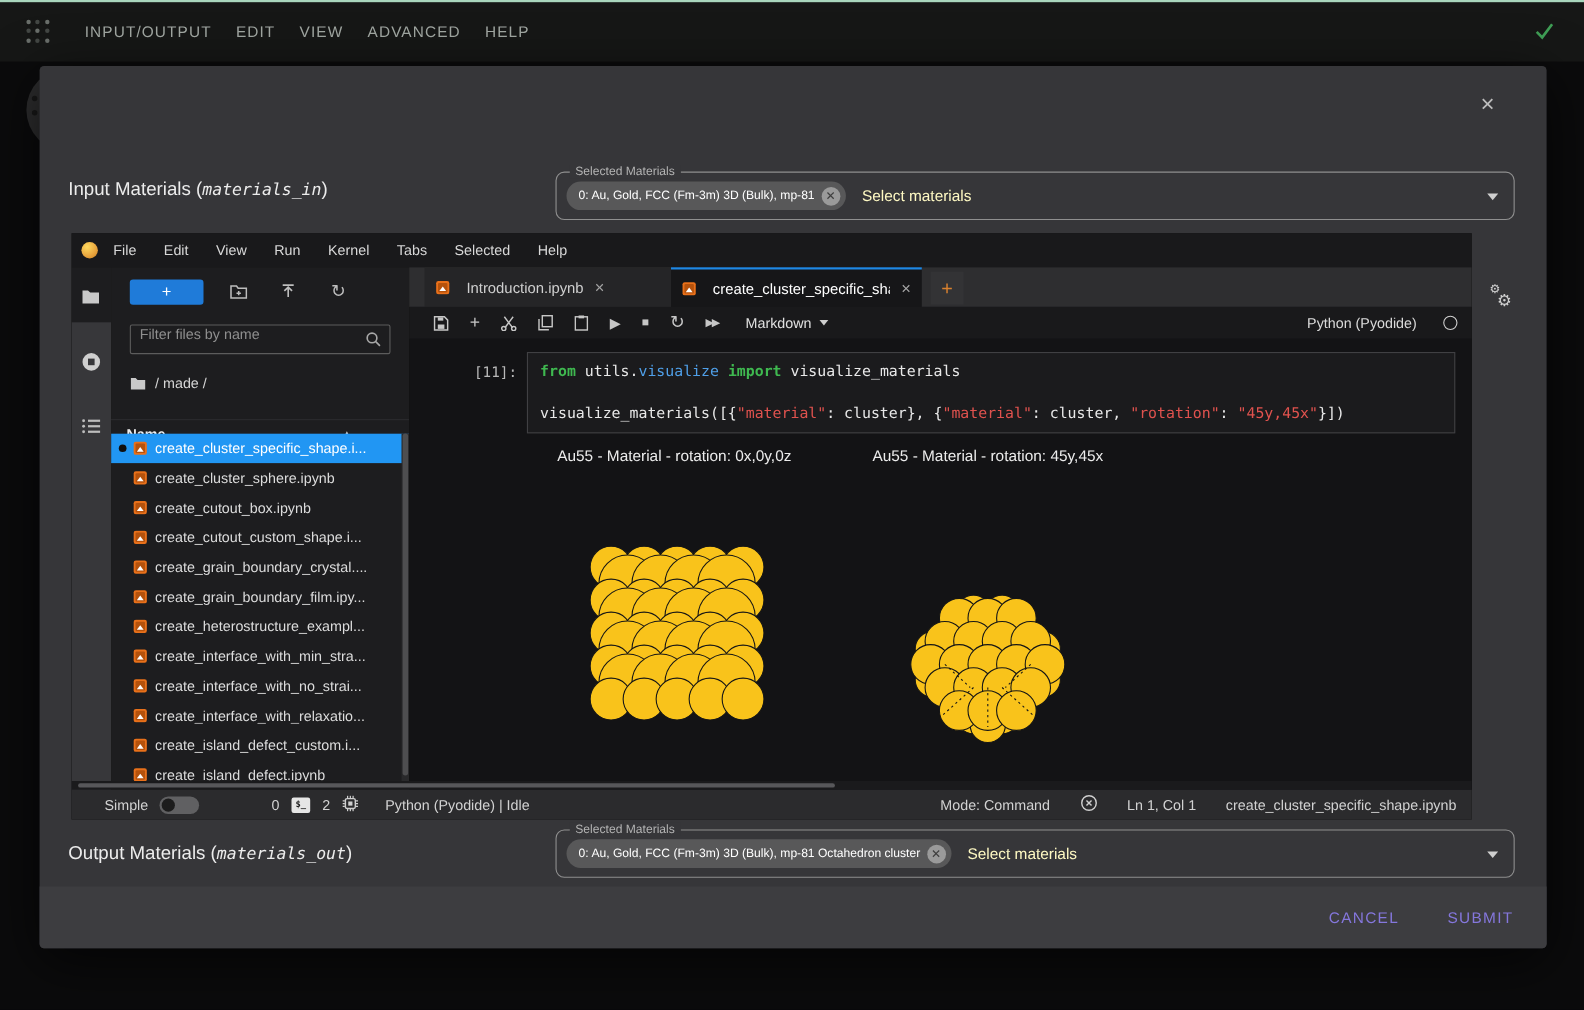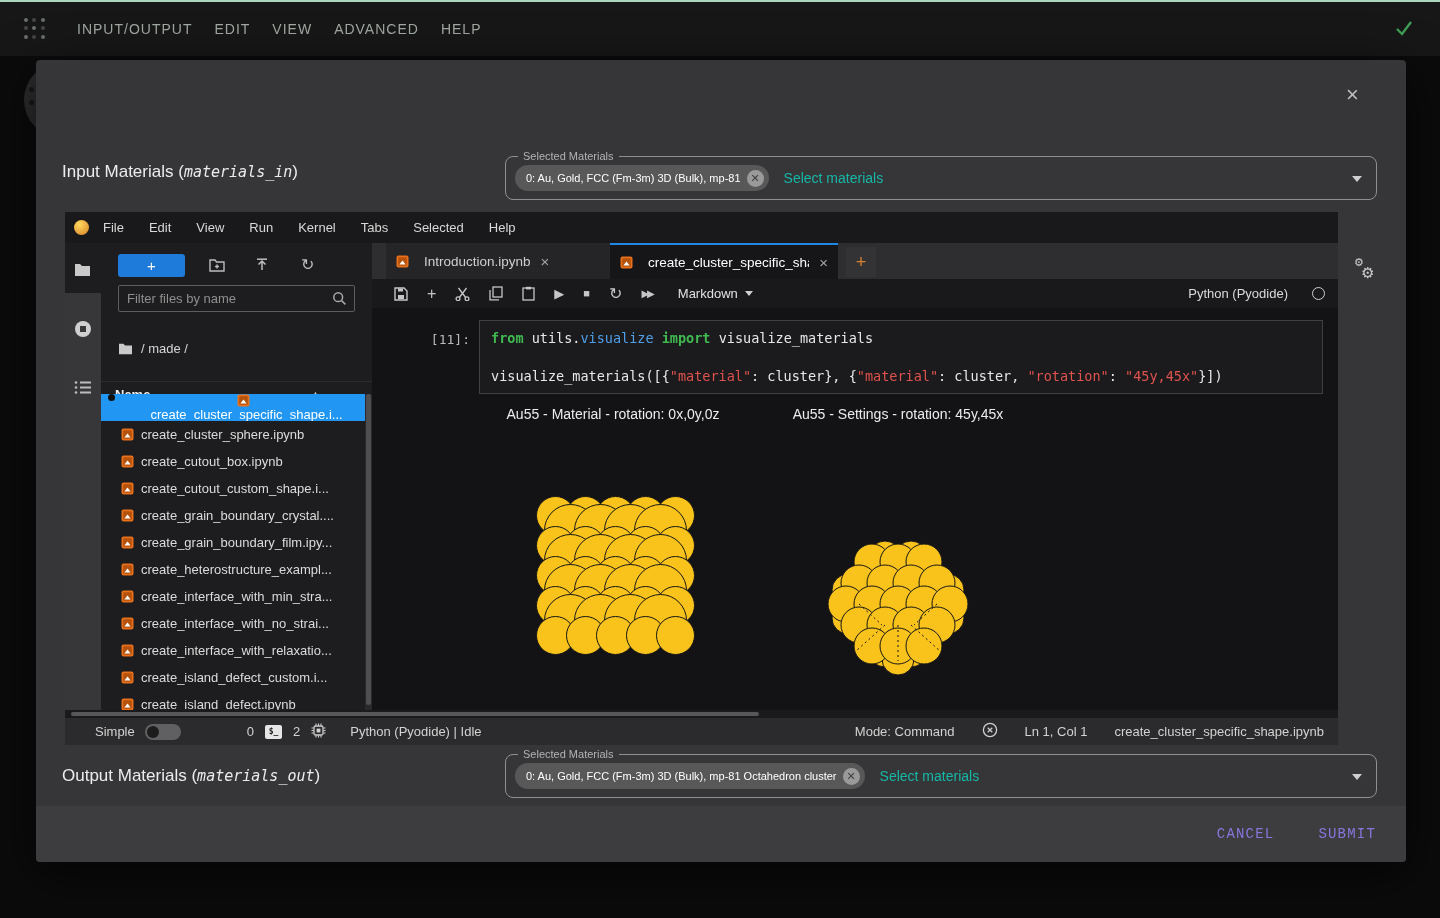--- a/index.html
+++ b/index.html
@@ -26,21 +26,21 @@
   .dlg-close{position:absolute;left:1310px;top:24px;font-size:22px;color:#bdbdbd;cursor:pointer;line-height:1;}
   .section-label{position:absolute;left:26px;color:#ececec;font-size:17px;}
   .section-label .mono{font-family:"DejaVu Sans Mono",monospace;font-size:15px;font-style:italic;}
   .mat-select{position:absolute;left:469px;width:872px;height:44px;border:1px solid #8f8f8f;border-radius:8px;}
   .mat-select .legend{position:absolute;left:12px;top:-7px;background:#363639;padding:0 5px;font-size:11px;color:#b3b3b3;}
   .mat-select .inner{position:absolute;inset:0;display:flex;align-items:center;padding:0 40px 0 9px;}
   .chip{display:flex;align-items:center;height:26px;border-radius:13px;background:#585859;padding:0 5px 0 11px;max-width:640px;}
   .chip .chip-txt{font-size:11px;color:#fff;white-space:nowrap;}
   .chip .chip-x{width:17px;height:17px;border-radius:50%;background:#9a9a9a;color:#3f3f3f;font-size:11px;
     display:flex;align-items:center;justify-content:center;margin-left:6px;cursor:pointer;}
-  .placeholder{margin-left:15px;font-size:14px;color:#14b8a6;}
+  .placeholder{margin-left:15px;font-size:14px;color:#fef9c3;}
   .select-arrow{position:absolute;right:14px;top:19px;width:0;height:0;border-left:5px solid transparent;
     border-right:5px solid transparent;border-top:6px solid #cfcfcf;cursor:pointer;}
   .gears{position:absolute;left:1318px;top:198px;color:#cfcfcf;cursor:pointer;width:30px;height:30px;}
   .gears span{position:absolute;font-size:15px;}
   .gears span:first-child{left:0;top:-2px;font-size:11px;}
   .gears span:last-child{left:7px;top:6px;}
   
   .embed{position:absolute;left:29px;top:152px;width:1273px;height:533px;background:#131315;overflow:hidden;}
   .jmenubar{position:absolute;left:0;top:0;right:0;height:31px;background:#19191b;display:flex;align-items:center;}
   .jlogo{width:15px;height:15px;border-radius:50%;background:radial-gradient(circle at 35% 30%,#ffd95e,#e8a33d 60%,#c97f1d);margin-left:9px;}
@@ -50,32 +50,32 @@
   
   .rail{position:absolute;left:0;top:0;width:36px;bottom:0;background:#1d1d1f;}
   .rail-lower{position:absolute;left:0;top:50px;width:100%;bottom:0;background:#37373a;}
   .rail .ricon{position:absolute;left:9px;color:#c9c9c9;cursor:pointer;}
   
   .fpanel{position:absolute;left:36px;top:0;width:271px;bottom:0;background:#1d1d1f;}
   .fb-actions{position:absolute;left:0;top:0;width:100%;height:46px;}
   .btn-new{position:absolute;left:17px;top:11px;width:67px;height:23px;background:#1f7bd9;border-radius:3px;
     color:#fff;font-size:15px;display:flex;align-items:center;justify-content:center;cursor:pointer;line-height:1;}
   .fb-act{position:absolute;top:15px;color:#bdbdbd;cursor:pointer;}
-  .filter{position:absolute;left:17px;top:42px;width:237px;height:27px;border:1px solid #5c5c5c;border-radius:2px;
-    display:flex;align-items:center;padding:0 26px 0 8px;}
+  .filter{position:absolute;left:17px;top:52px;width:237px;height:27px;border:1px solid #5c5c5c;border-radius:2px;
+    display:flex;align-items:flex-start;padding:0 26px 0 8px;}
   .filter .ph{font-size:13px;color:#8f8f8f;white-space:nowrap;}
   .filter .sicon{position:absolute;right:7px;top:5px;color:#a8a8a8;}
   .crumbs{position:absolute;left:17px;top:98px;display:flex;align-items:center;gap:8px;color:#d6d6d6;font-size:13px;}
   .fhead{position:absolute;left:0;top:138px;width:100%;height:40px;border-bottom:1px solid #3e3e40;border-top:1px solid #2c2c2e;}
   .fhead .nm{position:absolute;left:14px;top:5px;font-size:13px;font-weight:bold;color:#eee;}
   .fhead .sort{position:absolute;left:210px;top:7px;font-size:9px;color:#cfcfcf;}
   .fhead .more{position:absolute;left:256px;top:4px;color:#8a8a8a;font-size:12px;letter-spacing:1px;}
   .flist{position:absolute;left:0;top:151px;width:100%;bottom:0;overflow:hidden;}
   .file-row{position:relative;height:27px;display:flex;align-items:center;padding-left:20px;cursor:pointer;}
-  .file-row.selected{background:#2196f3;flex-direction:column;}
+  .file-row.selected{background:#2196f3;}
   .file-row .dot{position:absolute;left:7px;width:7px;height:7px;border-radius:50%;background:#101010;}
   .nbicon{width:13px;height:13px;flex:0 0 13px;margin-right:7px;}
   .file-row .fname{font-size:13px;color:#dcdcdc;white-space:nowrap;overflow:hidden;}
   .file-row.selected .fname{color:#fff;}
   .fscroll{position:absolute;right:0;top:151px;width:7px;bottom:0;background:#29292b;}
   .fscroll .thumb{position:absolute;left:1px;right:1px;top:0;height:96%;background:#4e4e50;border-radius:3px;}
   
   .ncol{position:absolute;left:307px;top:0;right:0;bottom:0;background:#131315;}
   .tabbar{position:absolute;left:0;top:0;right:0;height:36px;background:#2e2e30;}
   .tab{position:absolute;top:0;height:36px;display:flex;align-items:center;padding:0 10px;cursor:pointer;}
@@ -115,21 +115,21 @@
   .sb-left{display:flex;align-items:center;margin-left:30px;gap:10px;}
   .toggle{width:36px;height:16px;border-radius:8px;background:#606062;position:relative;cursor:pointer;}
   .toggle .knob{position:absolute;left:2px;top:2px;width:12px;height:12px;border-radius:50%;background:#1c1c1c;}
   .sb-counts{display:flex;align-items:center;gap:11px;margin-left:66px;}
   .term-ic{width:17px;height:14px;background:#e6e6e6;border-radius:2px;color:#1c1c1c;font-size:8px;font-weight:bold;
     display:flex;align-items:center;justify-content:center;font-family:"DejaVu Sans Mono",monospace;}
   .sb-kernelstatus{margin-left:24px;}
   .sb-right{margin-left:auto;display:flex;align-items:center;gap:27px;padding-right:14px;}
   
   .footer{position:absolute;left:0;right:0;bottom:0;height:56px;background:#3d3d40;border-radius:0 0 4px 4px;
-    display:flex;align-items:center;justify-content:flex-end;gap:44px;padding-right:30px;font-family:Liberation Mono, monospace;}
+    display:flex;align-items:center;justify-content:flex-end;gap:44px;padding-right:30px;}
   .dlg-btn{font-size:14px;letter-spacing:1.2px;color:#8577dd;cursor:pointer;font-weight:500;}
 </style>
 </head>
 <body>
 
 <div class="screen">
   <div class="topline"></div>
 
   <div class="topbar">
     <div class="app-logo">
@@ -429,21 +429,21 @@
           </div>
 
           <div class="ncontent">
             <div class="prompt">[11]:</div>
             <div class="editor" id="code-editor">
                 <div class="code-line"><span class="c-kw">from</span><span class="c-pl"> utils.</span><span class="c-nm">visualize</span><span class="c-pl"> </span><span class="c-kw">import</span><span class="c-pl"> visualize_materials</span></div>
                 <div class="code-line">&nbsp;</div>
                 <div class="code-line"><span class="c-pl">visualize_materials([{</span><span class="c-st">"material"</span><span class="c-pl">: cluster}, {</span><span class="c-st">"material"</span><span class="c-pl">: cluster, </span><span class="c-st">"rotation"</span><span class="c-pl">: </span><span class="c-st">"45y,45x"</span><span class="c-pl">}])</span></div>
               </div>
             <div class="out-label" style="left:126px;">Au55 - Material - rotation: 0x,0y,0z</div>
-            <div class="out-label" style="left:411px;">Au55 - Settings - rotation: 45y,45x</div>
+            <div class="out-label" style="left:411px;">Au55 - Material - rotation: 45y,45x</div>
             <svg class="cluster-svg" id="cluster-left" style="left:156px;top:180px;" width="175" height="175">
                 <circle cx="27.5" cy="27.5" r="19" fill="#f9c31b" stroke="#161616" stroke-width="1"></circle>
                 <circle cx="57.5" cy="27.5" r="19" fill="#f9c31b" stroke="#161616" stroke-width="1"></circle>
                 <circle cx="87.5" cy="27.5" r="19" fill="#f9c31b" stroke="#161616" stroke-width="1"></circle>
                 <circle cx="117.5" cy="27.5" r="19" fill="#f9c31b" stroke="#161616" stroke-width="1"></circle>
                 <circle cx="147.5" cy="27.5" r="19" fill="#f9c31b" stroke="#161616" stroke-width="1"></circle>
                 <circle cx="42.5" cy="42.5" r="26" fill="#f9c31b" stroke="#161616" stroke-width="1"></circle>
                 <circle cx="72.5" cy="42.5" r="26" fill="#f9c31b" stroke="#161616" stroke-width="1"></circle>
                 <circle cx="102.5" cy="42.5" r="26" fill="#f9c31b" stroke="#161616" stroke-width="1"></circle>
                 <circle cx="132.5" cy="42.5" r="26" fill="#f9c31b" stroke="#161616" stroke-width="1"></circle>

